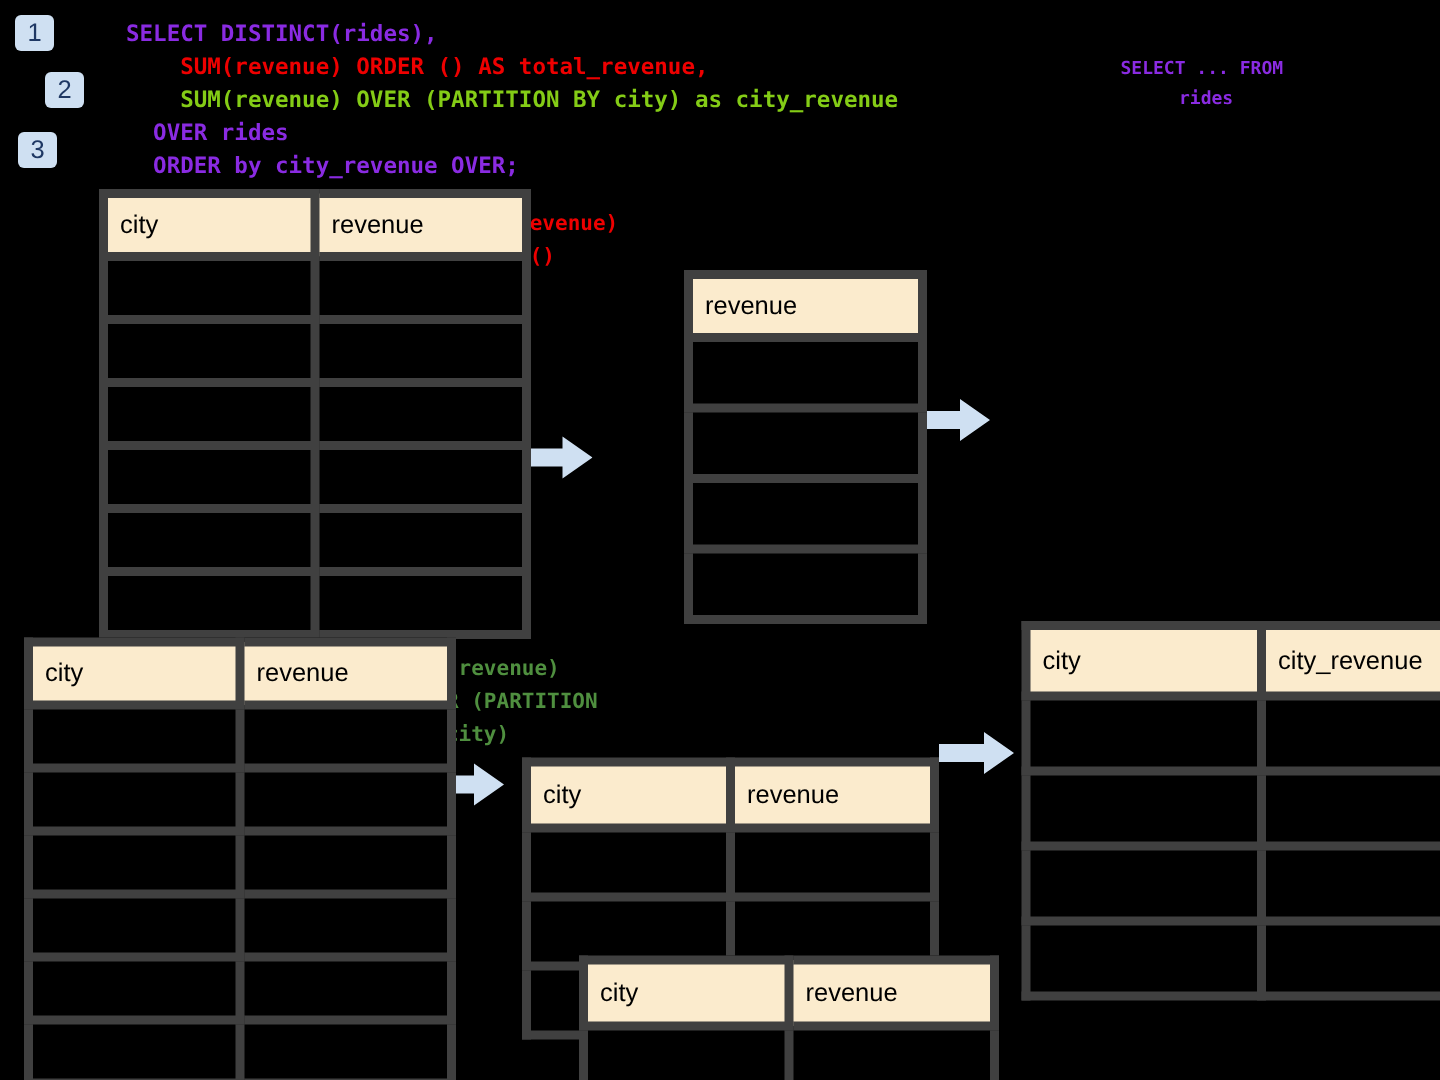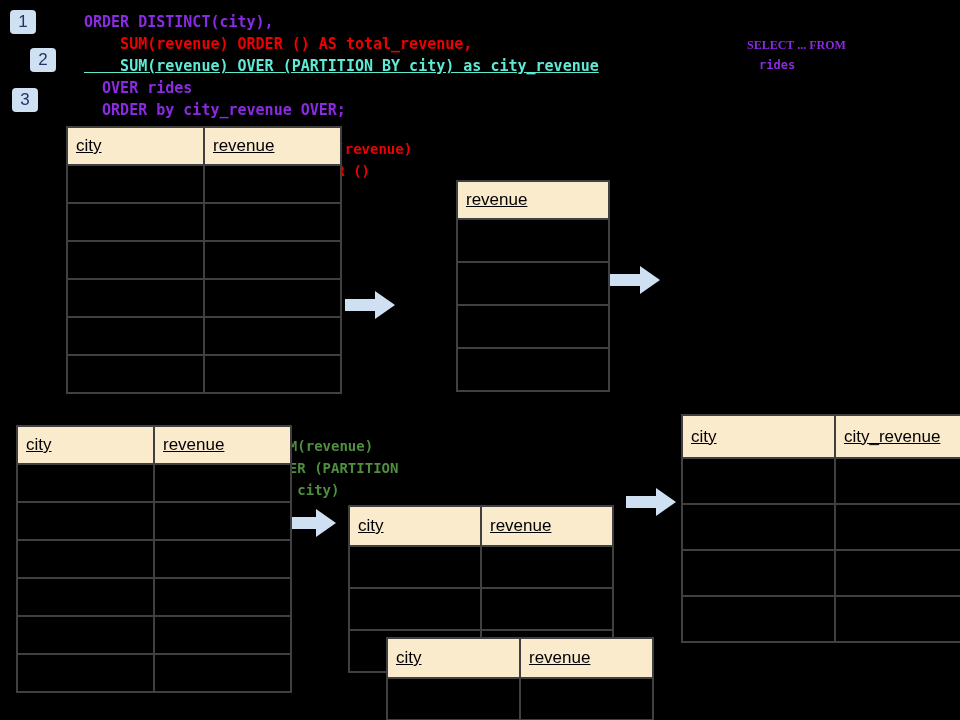--- a/index.html
+++ b/index.html
@@ -37,21 +37,21 @@
     position: absolute;
     font-family: "DejaVu Sans Mono", "Liberation Mono", monospace;
     font-size: 15px;
     font-weight: bold;
     line-height: 22px;
     white-space: pre;
     letter-spacing: 0px;
   }
   .c-purple { color: #8a2be2; }
   .c-red    { color: #ee0000; }
-  .c-green  { color: #5eead4; text-decoration: underline; }
+  .c-green  { color: #84cc16; }
 
   .code-note {
     position: absolute;
     font-family: "DejaVu Sans Mono", "Liberation Mono", monospace;
     font-size: 12px;
     font-weight: bold;
     line-height: 19px;
     white-space: pre;
     color: #8a2be2;
   }
@@ -70,25 +70,24 @@
 
   
   .tbl {
     position: absolute;
     border-collapse: collapse;
     table-layout: fixed;
     background: #000000;
     font-family: "Liberation Sans", sans-serif;
   }
   .tbl td {
-    border: 2px solid #404040;
+    border: 6px solid #404040;
     padding: 0;
     height: 36px;
     background: #000000;
-    text-decoration: underline;
   }
   .tbl td.hd {
     background: #fbebcd;
     color: #000000;
     font-size: 17px;
     padding: 0 8px;
     height: 36px;
     vertical-align: middle;
     white-space: nowrap;
   }
@@ -102,28 +101,28 @@
 </style>
 </head>
 <body>
 
 <div id="canvas">
 
   <div class="badge" style="left:10px; top:10px;">1</div>
   <div class="badge" style="left:30px; top:48px;">2</div>
   <div class="badge" style="left:12px; top:88px;">3</div>
 
-  <div class="code c-purple" style="left:84px; top:11px;">ORDER DISTINCT(city),</div>
+  <div class="code c-purple" style="left:84px; top:11px;">SELECT DISTINCT(rides),</div>
   <div class="code c-red" style="left:84px; top:33px;">    SUM(revenue) ORDER () AS total_revenue,</div>
   <div class="code c-green" style="left:84px; top:55px;">    SUM(revenue) OVER (PARTITION BY city) as city_revenue</div>
   <div class="code c-purple" style="left:84px; top:77px;">  OVER rides</div>
   <div class="code c-purple" style="left:84px; top:99px;">  ORDER by city_revenue OVER;</div>
 
-  <div class="code-note" style="left:747px; top:36px;font-family:Liberation Serif, serif;">SELECT ... FROM</div>
-  <div class="code-note" style="left:759px; top:56px;text-align:right;">rides</div>
+  <div class="code-note" style="left:747px; top:36px;">SELECT ... FROM</div>
+  <div class="code-note" style="left:786px; top:56px;text-align:right;">rides</div>
 
   <div class="annot red" style="left:311px; top:138px;">SUM(revenue)</div>
   <div class="annot red" style="left:311px; top:160px;">OVER ()</div>
 
   <div class="annot green" style="left:272px; top:435px;">SUM(revenue)</div>
   <div class="annot green" style="left:272px; top:457px;">OVER (PARTITION</div>
   <div class="annot green" style="left:272px; top:479px;">BY city)</div>
 
   <table class="tbl" style="left:66px; top:126px; width:238px; z-index:5;">
     <tbody>

